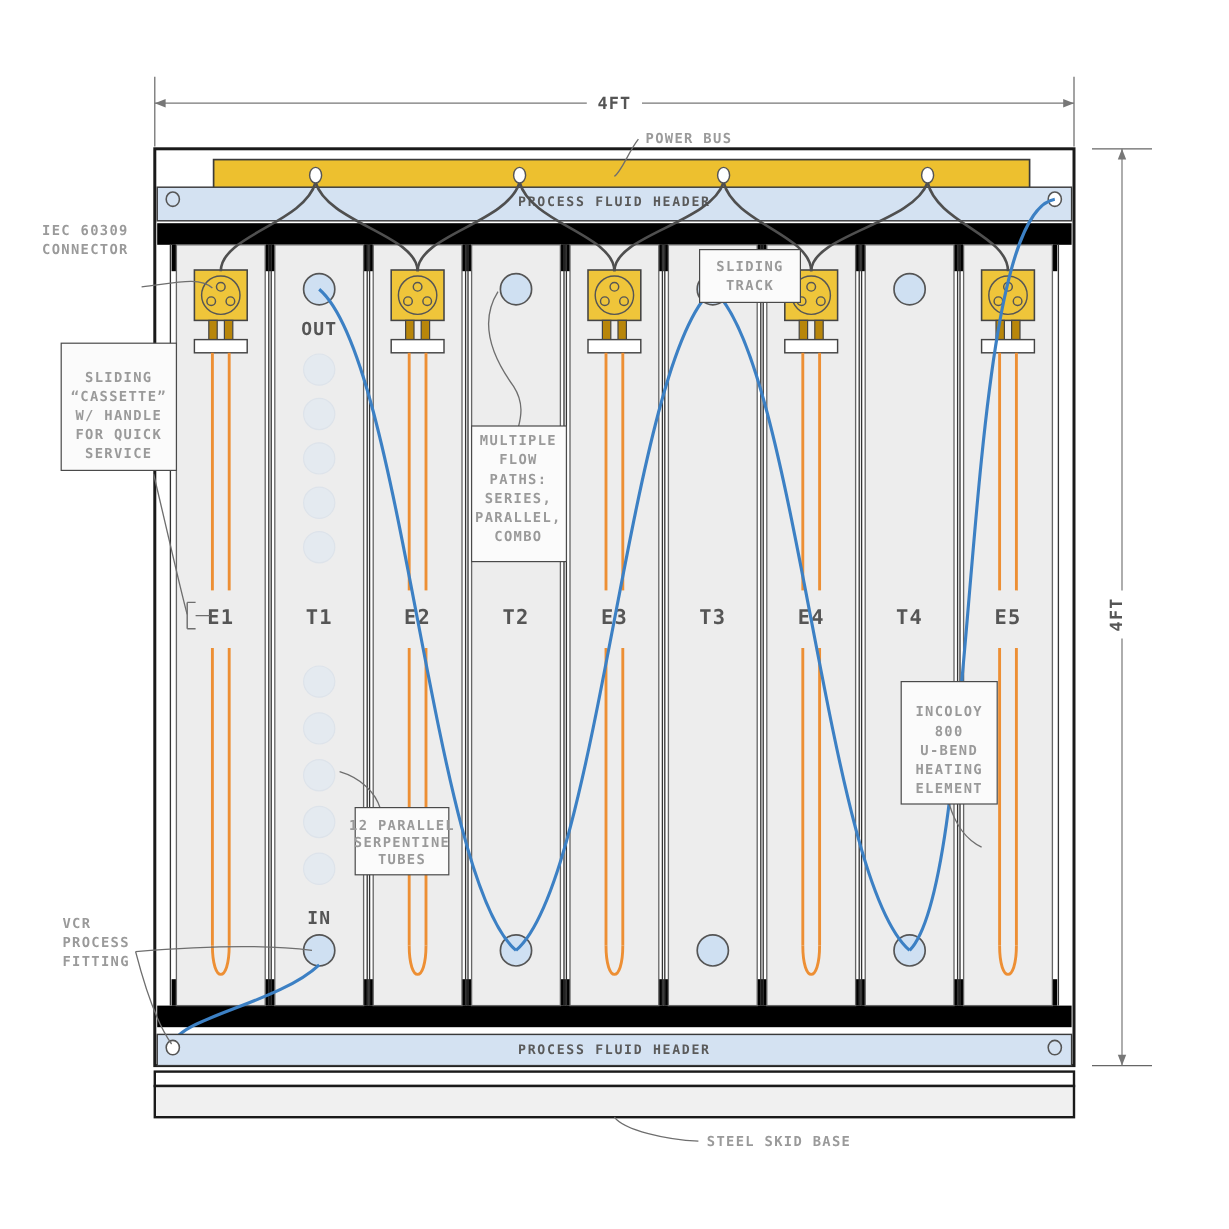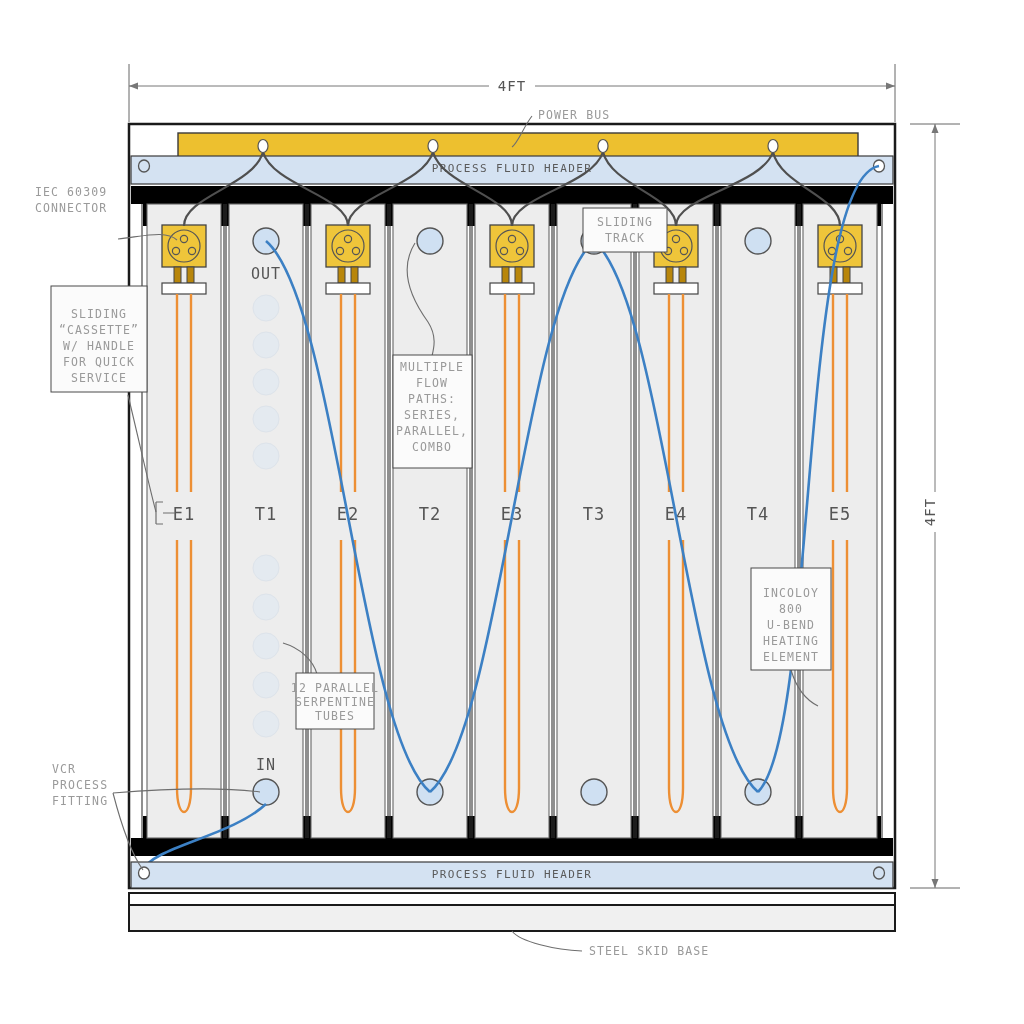--- a/index.html
+++ b/index.html
@@ -1,18 +1,18 @@
 <!DOCTYPE html>
 <html><head>
 <meta charset="utf-8">
 <style>
   html,body{margin:0;padding:0;background:#ffffff;}
   body{width:1024px;height:1024px;overflow:hidden;
        font-family:"DejaVu Sans Mono","Liberation Mono",monospace;}
-  #stage{position:relative;width:1024px;height:1024px;}
+  #stage{position:relative;width:1024px;height:1024px;font-weight:bold;}
   svg{display:block;}
   text{font-family:"DejaVu Sans Mono","Liberation Mono",monospace;fill:#7a7a7a;}
   .colLabel{font-size:17px;fill:#555;letter-spacing:1px;}
   .ioLabel{font-size:15px;fill:#555;letter-spacing:1px;}
   .hdrLabel{font-size:11px;fill:#5a5a5a;letter-spacing:1.4px;}
   .noteTxt{font-size:11.5px;fill:#9a9a9a;letter-spacing:1.1px;}
   .leadTxt{font-size:11.5px;fill:#9a9a9a;letter-spacing:1.1px;}
   .dimTxt{font-size:14px;fill:#555;letter-spacing:1px;}
 </style>
 </head>

